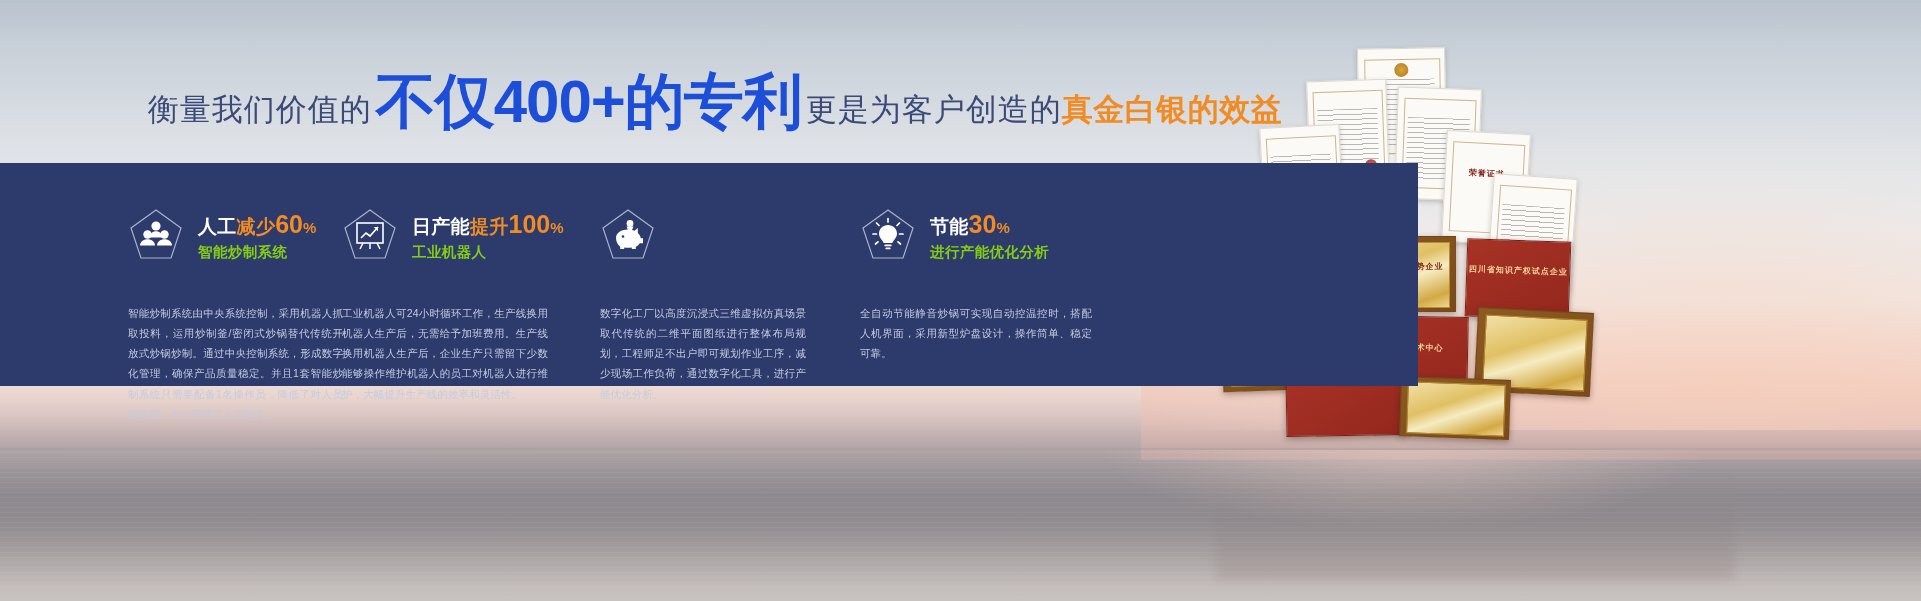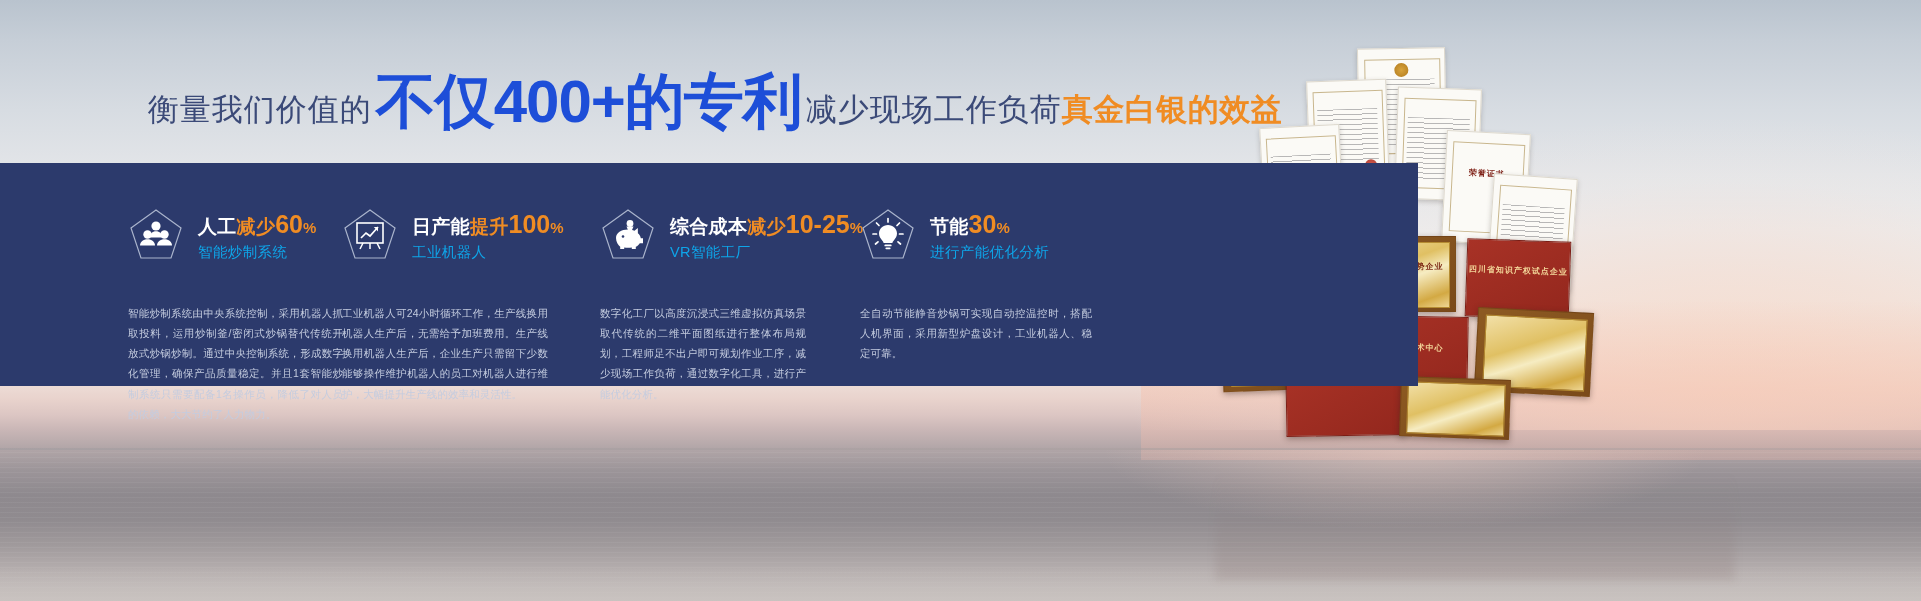--- a/index.html
+++ b/index.html
@@ -110,22 +110,22 @@
   .pent svg{display:block;}
   .feat-txt{display:flex;flex-direction:column;justify-content:center;}
   .f-title{
     font-size:19px;font-weight:700;color:#ffffff;line-height:1.12;
     letter-spacing:.3px;white-space:nowrap;
   }
   .f-title .num{color:#f08c23;font-size:25px;font-weight:800;letter-spacing:0;}
   .f-title .hi{color:#f08c23;}
   .f-title .pct{color:#f08c23;font-size:15px;font-weight:800;}
   .f-sub{
-    font-size:14.5px;color:#0ea5e9;margin-top:5px;letter-spacing:.4px;
-    font-weight:400;white-space:nowrap;
+    font-size:14.5px;color:#84cc16;margin-top:5px;letter-spacing:.4px;
+    font-weight:700;white-space:nowrap;
   }
   .f-body{
     margin-top:38px;
     font-size:10.5px;line-height:1.92;color:#c4ccdf;
     letter-spacing:.1px;text-align:justify;
     font-weight:400;
   }
   .feat.f1 .f-body{width:215px;}
   .feat.f2 .f-body{width:206px;}
   .feat.f3 .f-body{width:206px;}
@@ -266,21 +266,21 @@
     </div>
     <div class="cert goldframe" style="left:200px;top:338px;width:110px;height:60px;transform:rotate(2deg);">
       <div class="plate"></div>
     </div>
   </div>
   <div class="certs-reflect"></div>
 
   <div class="headline">
     <span class="hl-sm">衡量我们价值的</span>
     <span class="hl-big">不仅400+的专利</span>
-    <span class="hl-sm">减少现场工作负荷</span>
+    <span class="hl-sm">更是为客户创造的</span>
     <span class="hl-orange">真金白银的效益</span>
   </div>
 
   <div class="panel">
     <div class="features">
 
       <div class="feat f1">
         <div class="feat-head">
           <div class="pent">
             <svg width="56" height="58" viewBox="0 0 56 58">
@@ -325,24 +325,20 @@
       <div class="feat f3">
         <div class="feat-head">
           <div class="pent">
             <svg width="56" height="58" viewBox="0 0 56 58">
               <polygon points="28,3 53,21 43,51 13,51 3,21" fill="none" stroke="#aab4cc" stroke-width="1.2"></polygon>
               <circle cx="30" cy="16.5" r="3.4" fill="#fff"></circle>
               <path d="M26.5 19.5 33.5 19.5 32 23 28 23z" fill="#fff"></path>
               <path d="M16 31c0-5 5.4-8.4 12-8.4 2.4 0 4.6.45 6.5 1.25l3.3-2.9.1 5.2c1.6 1.4 2.6 3.1 2.9 5h2.2v5h-3.2c-.9 1.5-2.3 2.8-4 3.7V42h-4v-1.6c-1.2.25-2.5.4-3.8.4s-2.6-.15-3.8-.4V42h-4v-2.2C18.2 38.1 16 34.8 16 31z" fill="#fff"></path>
               <circle cx="23" cy="29.5" r="1.3" fill="#2c3a6c"></circle>
             </svg>
-          </div>
-          <div class="feat-txt">
-            <div class="f-title"><span>综合成本</span><span class="hi">减少</span><span class="num">10-25</span><span class="pct">%</span></div>
-            <div class="f-sub">VR智能工厂</div>
           </div>
         </div>
         <div class="f-body">数字化工厂以高度沉浸式三维虚拟仿真场景取代传统的二维平面图纸进行整体布局规划，工程师足不出户即可规划作业工序，减少现场工作负荷，通过数字化工具，进行产能优化分析。</div>
       </div>
 
       <div class="feat f4">
         <div class="feat-head">
           <div class="pent">
             <svg width="56" height="58" viewBox="0 0 56 58">
               <polygon points="28,3 53,21 43,51 13,51 3,21" fill="none" stroke="#aab4cc" stroke-width="1.2"></polygon>
@@ -358,19 +354,19 @@
                 <line x1="15.5" y1="37" x2="18" y2="34.8"></line>
                 <line x1="40.5" y1="37" x2="38" y2="34.8"></line>
               </g>
             </svg>
           </div>
           <div class="feat-txt">
             <div class="f-title"><span>节能</span><span class="hi"></span><span class="num">30</span><span class="pct">%</span></div>
             <div class="f-sub">进行产能优化分析</div>
           </div>
         </div>
-        <div class="f-body">全自动节能静音炒锅可实现自动控温控时，搭配人机界面，采用新型炉盘设计，工业机器人、稳定可靠。</div>
+        <div class="f-body">全自动节能静音炒锅可实现自动控温控时，搭配人机界面，采用新型炉盘设计，操作简单、稳定可靠。</div>
       </div>
 
     </div>
   </div>
 
 </div>
 
 </body></html>

